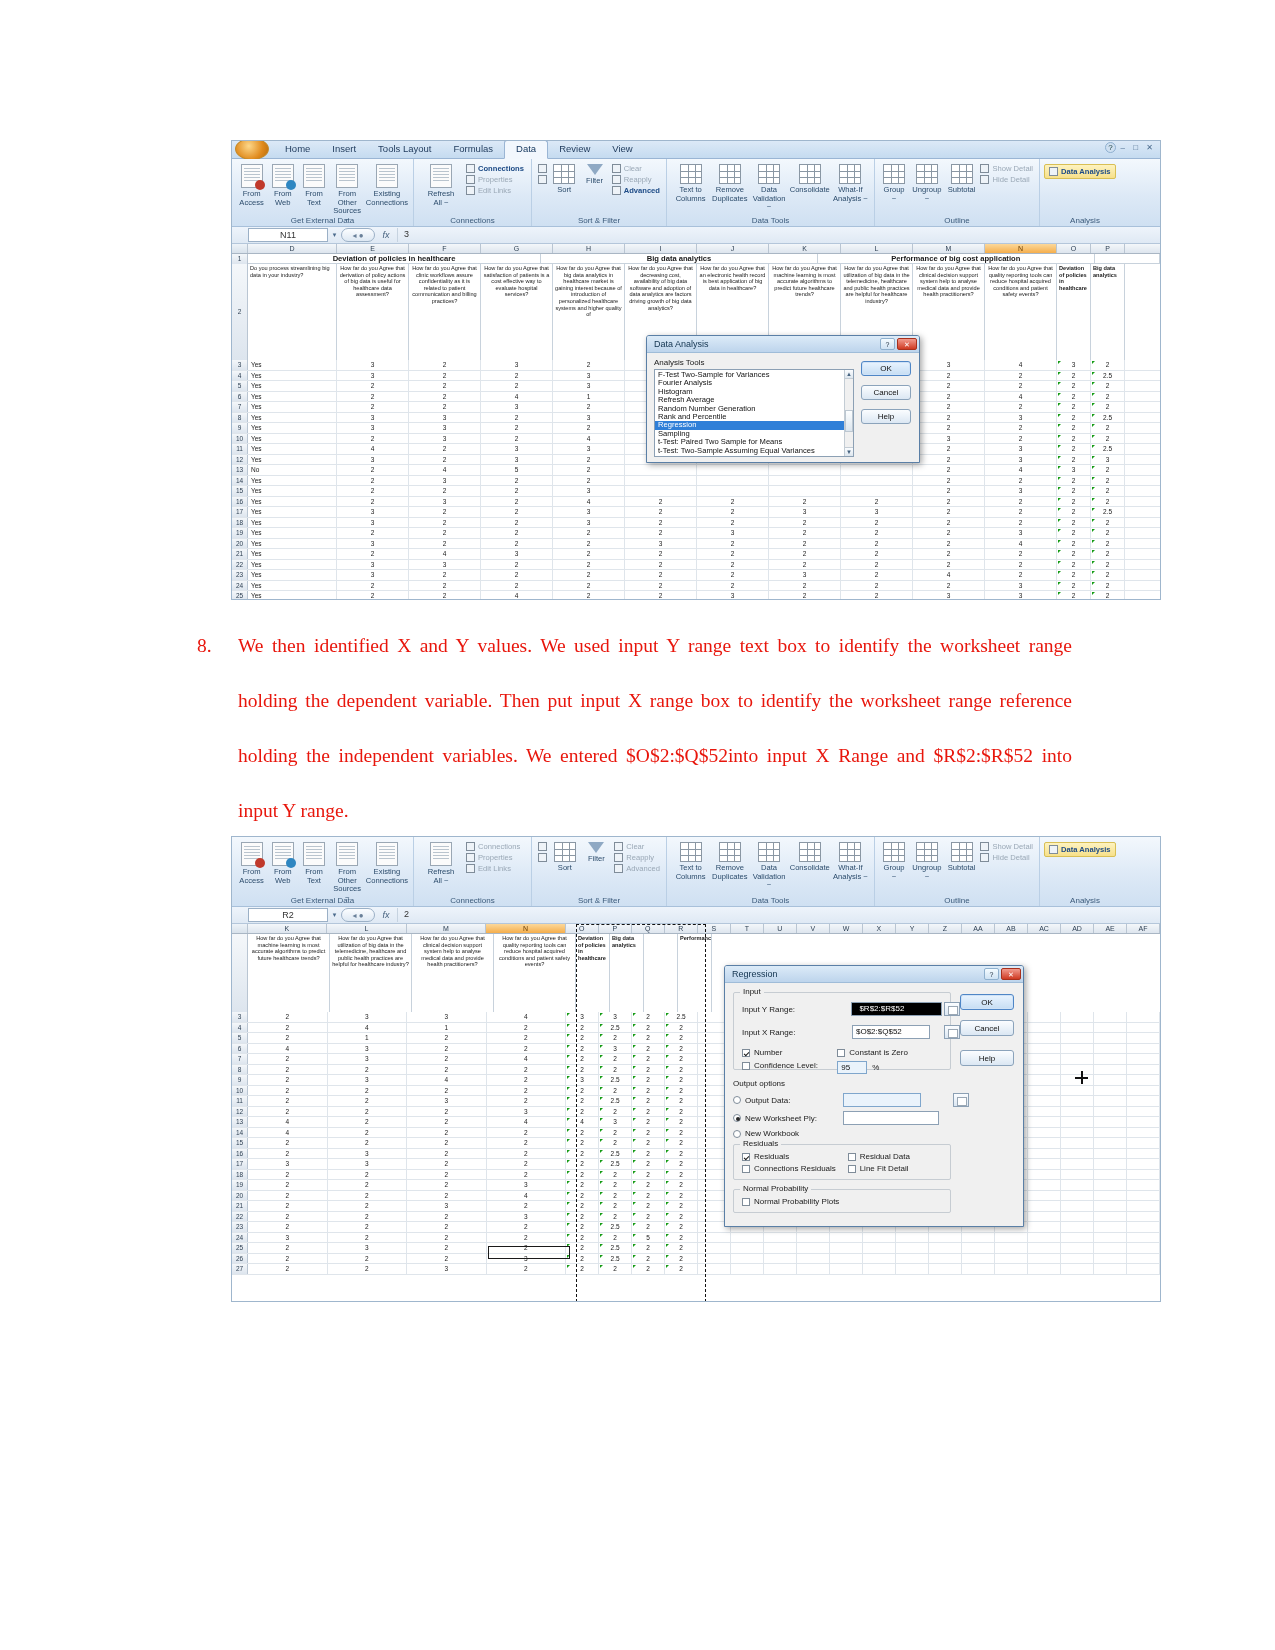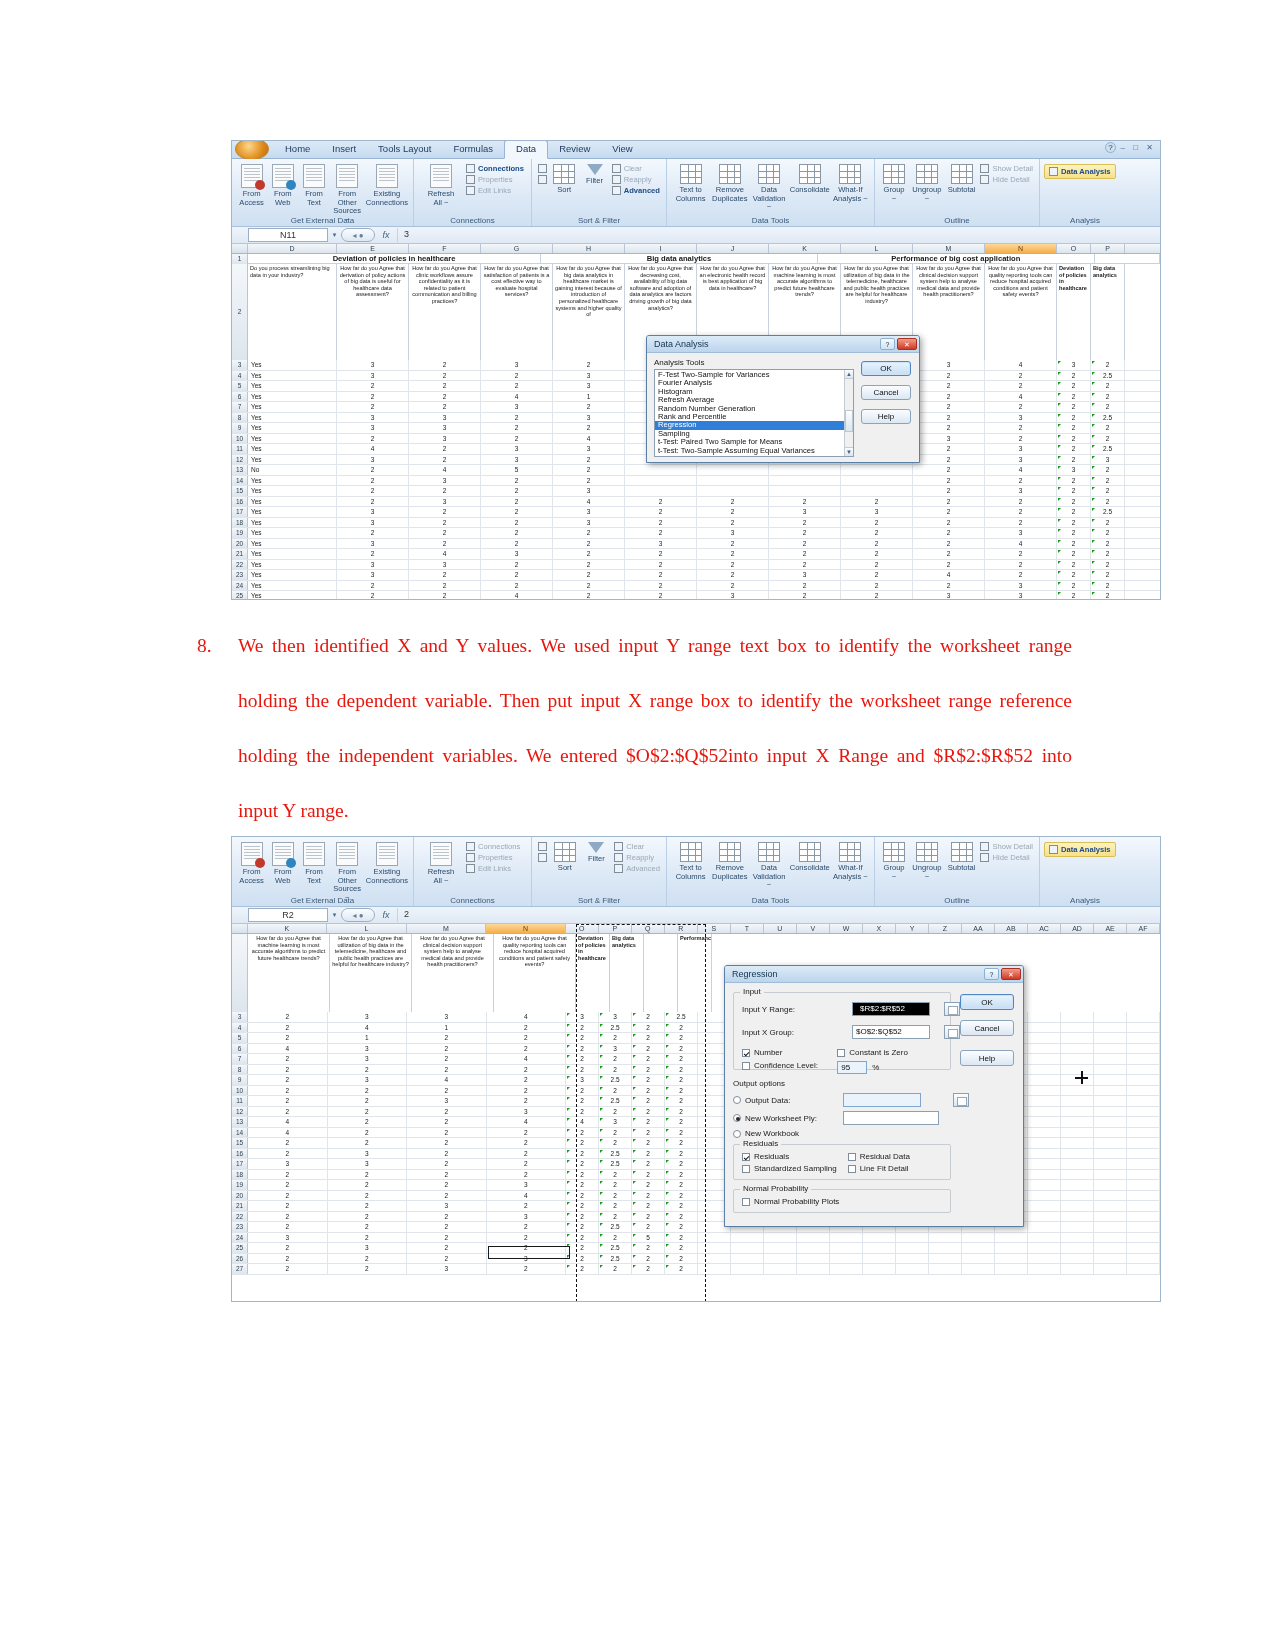--- a/index.html
+++ b/index.html
@@ -1644,27 +1644,27 @@
       <div class="dlg-title">Regression</div>
       <div class="tb-btn">?</div>
       <div class="tb-btn close">✕</div>
     </div>
     <div class="dlg-body" style="padding:9px 8px 8px 8px;">
 
       <div class="grpbox" style="width:218px;height:78px;padding:9px 8px 0 8px;">
         <div class="cap">Input</div>
         <div style="display:flex;align-items:center;margin-bottom:9px;position:relative;">
           <div class="lbl" style="width:110px;">Input Y Range:</div>
-          <div class="field hl" style="width:78px;height:14px;padding-left:7px;">$R$2:$R$52</div>
+          <div class="field hl" style="width:91px;height:14px;padding-left:7px;">$R$2:$R$52</div>
           <div class="picker">
               <i class="dot"></i>
             </div>
         </div>
         <div style="display:flex;align-items:center;margin-bottom:9px;position:relative;">
-          <div class="lbl" style="width:110px;">Input X Group:</div>
+          <div class="lbl" style="width:110px;">Input X Range:</div>
           <div class="field" style="width:78px;height:14px;">$O$2:$Q$52</div>
           <div class="picker">
               <i class="dot"></i>
             </div>
         </div>
         <div style="display:flex;">
           <div style="width:100px;">
             <div class="opt">
               <span class="chk on"></span>
               <span>Number</span>
@@ -1715,21 +1715,21 @@
       <div class="grpbox" style="width:218px;height:36px;margin-top:6px;padding:7px 8px 0 8px;">
         <div class="cap">Residuals</div>
         <div style="display:flex;">
           <div style="width:112px;">
             <div class="opt" style="margin-bottom:3px;">
               <span class="chk on"></span>
               <span>Residuals</span>
             </div>
             <div class="opt" style="margin:0;">
               <span class="chk"></span>
-              <span>Standardized Sampling</span>
+              <span>Connections Residuals</span>
             </div>
           </div>
           <div style="width:100px;">
             <div class="opt" style="margin-bottom:3px;">
               <span class="chk"></span>
               <span>Residual Data</span>
             </div>
             <div class="opt" style="margin:0;">
               <span class="chk"></span>
               <span>Line Fit Detail</span>

